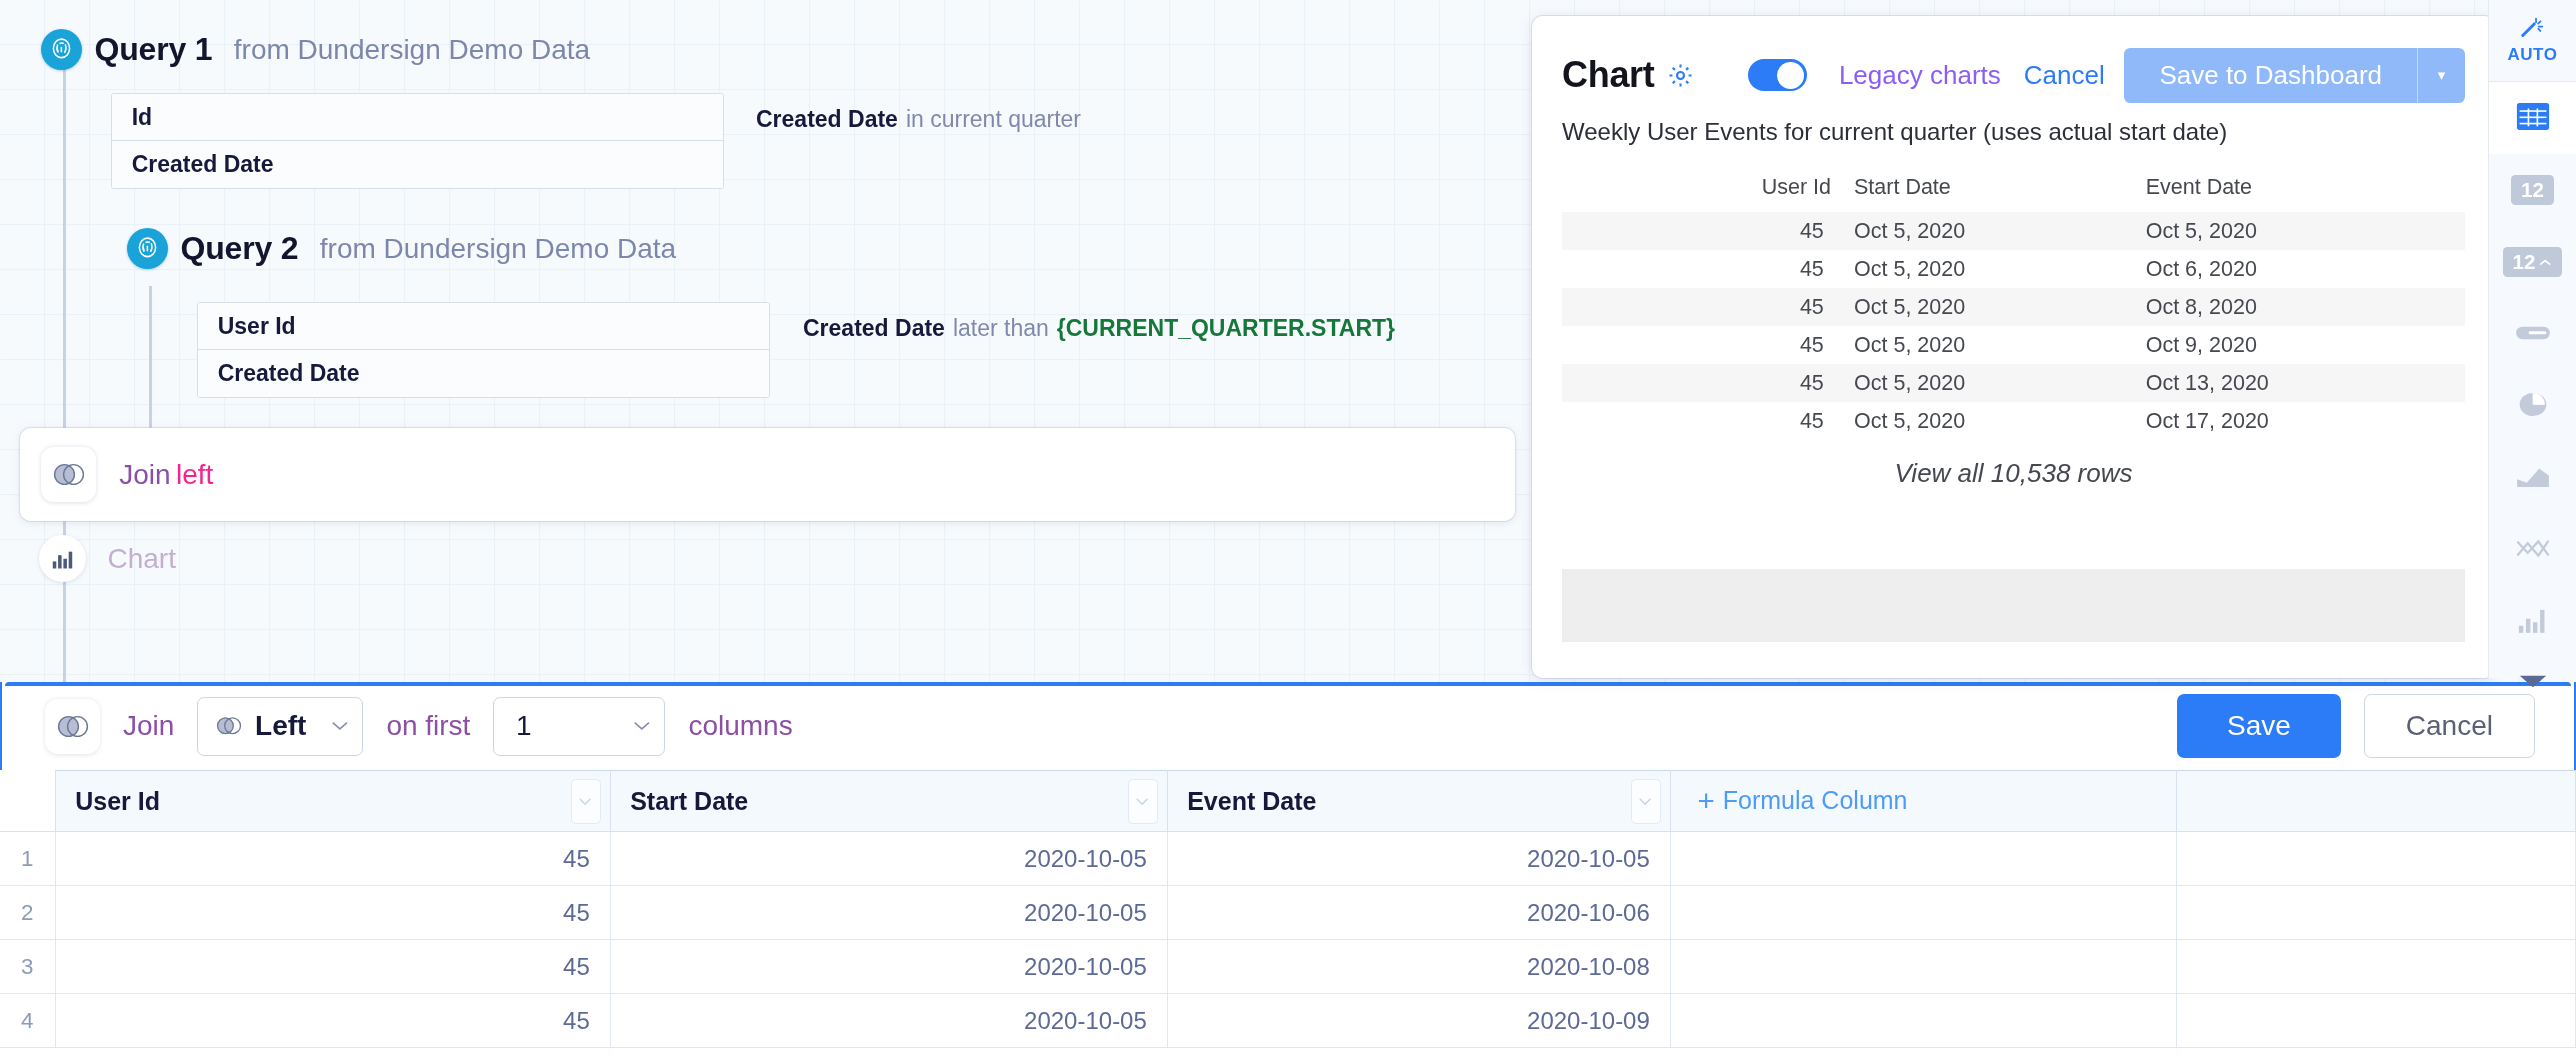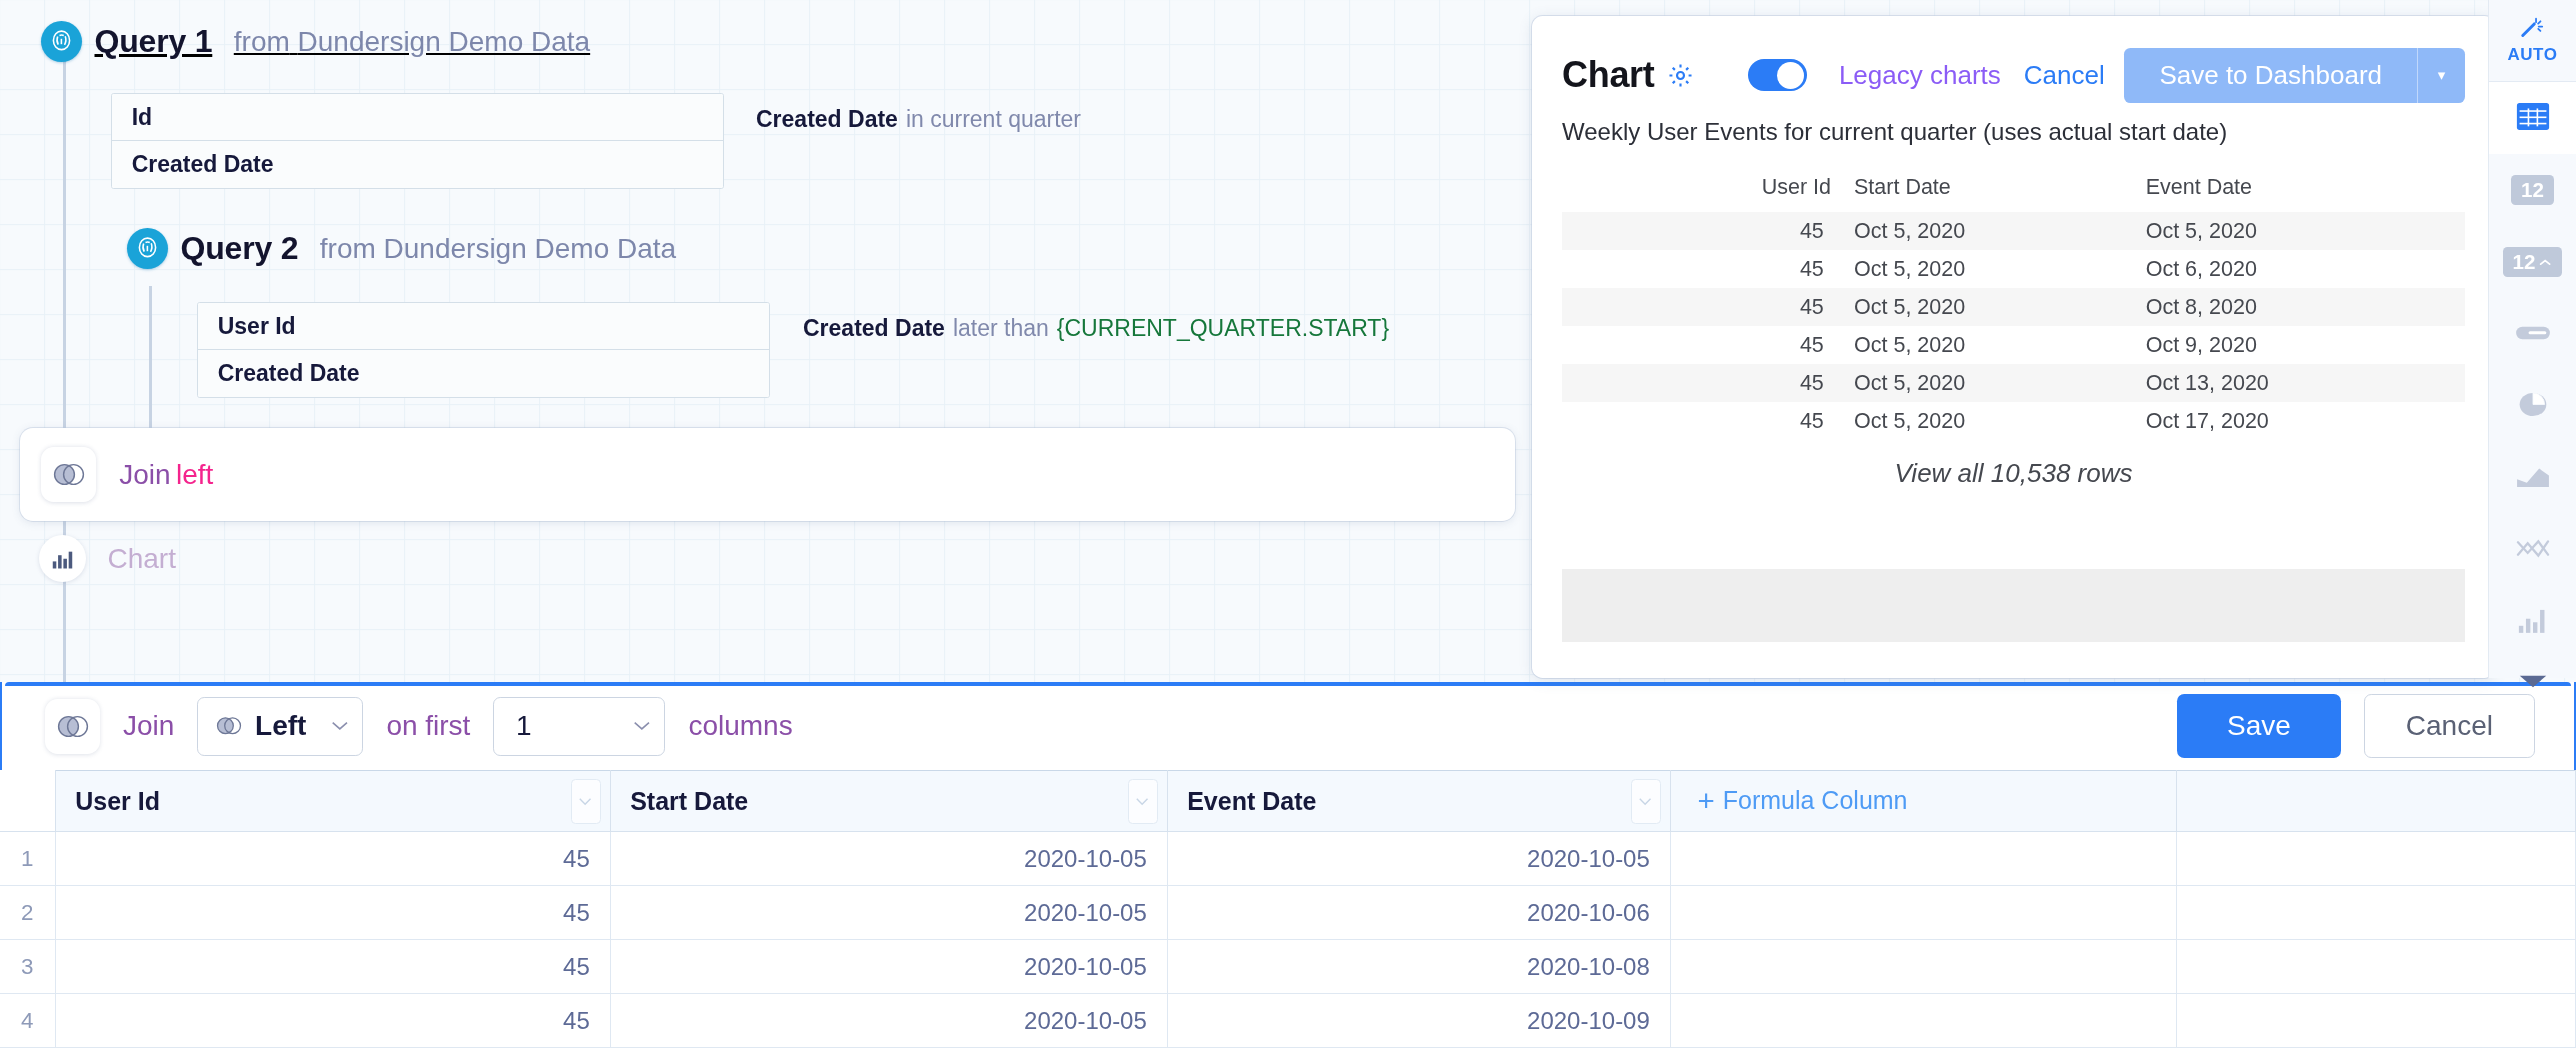--- a/index.html
+++ b/index.html
@@ -65,21 +65,21 @@
     background: #fafcfd;
   }
   .fieldstack .fld:last-child { border-bottom: none; }
 
   .filter-line {
     position: absolute;
     font-size: 23px; white-space: nowrap; line-height: 1;
   }
   .filter-line .f-field { font-weight: 700; color: #16193b; }
   .filter-line .f-op    { font-weight: 400; color: #8089ac; margin-left: 8px; }
-  .filter-line .f-val   { font-weight: 400; color: #16773b; margin-left: 8px; text-align: right; }
+  .filter-line .f-val   { font-weight: 700; color: #16773b; margin-left: 8px; text-align: right; }
 
   
   .join-card {
     position: absolute;
     background: #fff;
     border-radius: 10.7px;
     box-shadow: 0 1.8px 9px rgba(80,100,140,.13), 0 0 0 0.9px rgba(190,205,225,.45);
     display: flex; align-items: center;
     padding-left: 21.5px;
   }
@@ -303,21 +303,21 @@
   .grid-table col.c-formula { width: 506px; }
 </style>
 </head>
 <body>
 
 <div id="canvas">
 
   <div class="connector" style="left:63px; top:59px; height:677px;"></div>
   <div class="connector" style="left:149px; top:286px; height:168px;"></div>
 
-  <div class="qnode" style="left:41px; top:21px;text-decoration:underline;">
+  <div class="qnode" style="left:41px; top:29px;">
     <div class="qhead">
       <span class="db-badge">
         <svg width="27" height="27" viewBox="0 0 24 24" fill="none" stroke="#ffffff" stroke-width="1.4">
           <ellipse cx="12" cy="11" rx="7.2" ry="8.2"></ellipse>
           <path d="M8.6 7.5c-.9 2.2-.7 5 .5 7.3"></path>
           <path d="M15.3 7.4c.9 2.3.7 5.2-.6 7.5"></path>
           <path d="M10.2 6.6c1.3-.5 2.6-.5 3.8 0"></path>
           <path d="M11.9 9.6v4.8"></path>
         </svg>
       </span>
@@ -359,21 +359,21 @@
 
   <div class="fieldstack" style="left:197px; top:302px; width:573px;">
     <div class="fld">User Id</div>
     <div class="fld">Created Date</div>
   </div>
 
   <div class="filter-line" style="left:803px; top:317px;">
     <span class="f-field">Created Date</span><span class="f-op">later than</span><span class="f-val">{CURRENT_QUARTER.START}</span>
   </div>
 
-  <div class="join-card" style="left:19.7px; top:428px; width:1495px; height:93px;border-radius:13px;">
+  <div class="join-card" style="left:19.7px; top:428px; width:1495px; height:93px;">
     <span class="venn-chip">
       <svg width="36" height="27" viewBox="0 0 40 30">
         <circle cx="15" cy="15" r="11" fill="#b7bed4" stroke="#6d7796" stroke-width="1.6"></circle>
         <circle cx="25" cy="15" r="11" fill="none" stroke="#6d7796" stroke-width="1.6"></circle>
       </svg>
     </span>
     <span class="join-card-label">
       <span>Join</span><span class="jl-mode">left</span>
     </span>
   </div>

